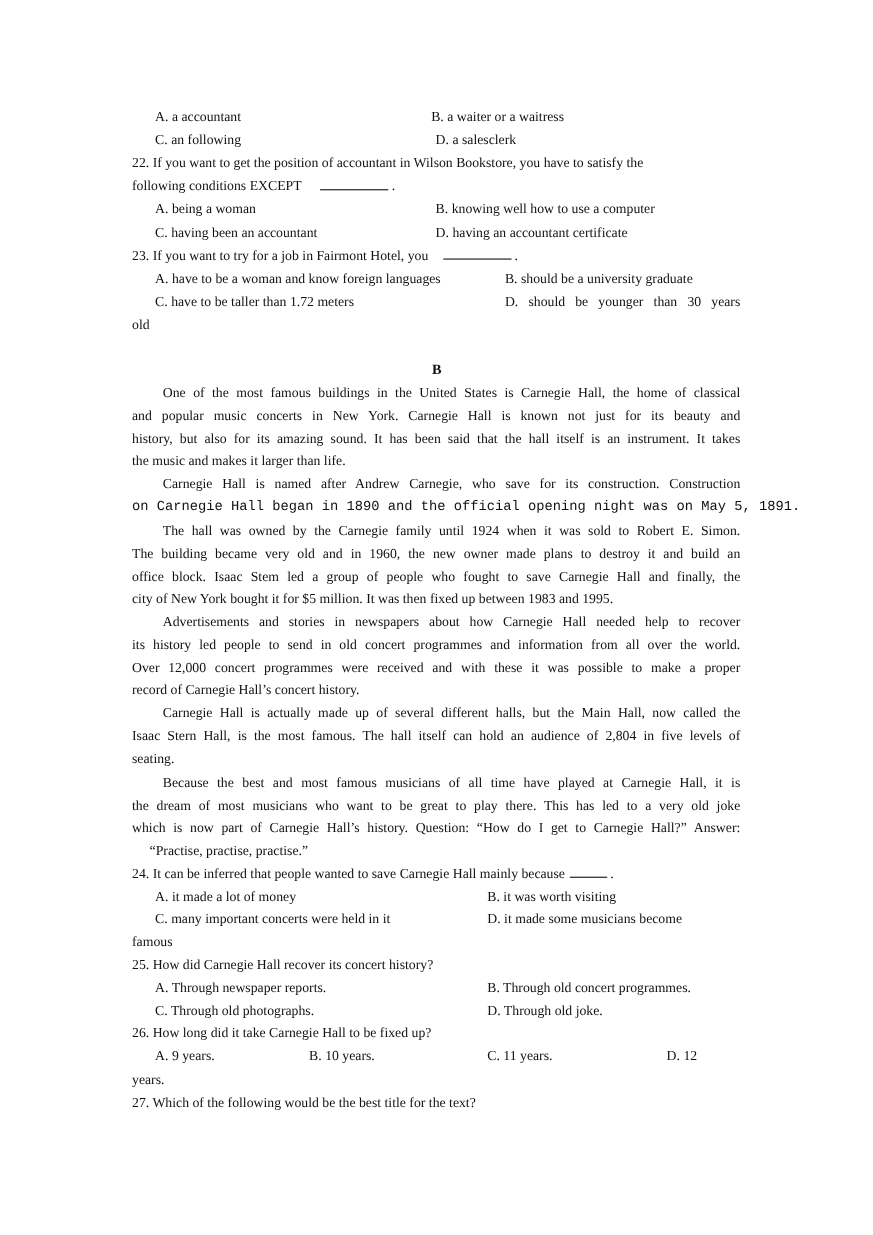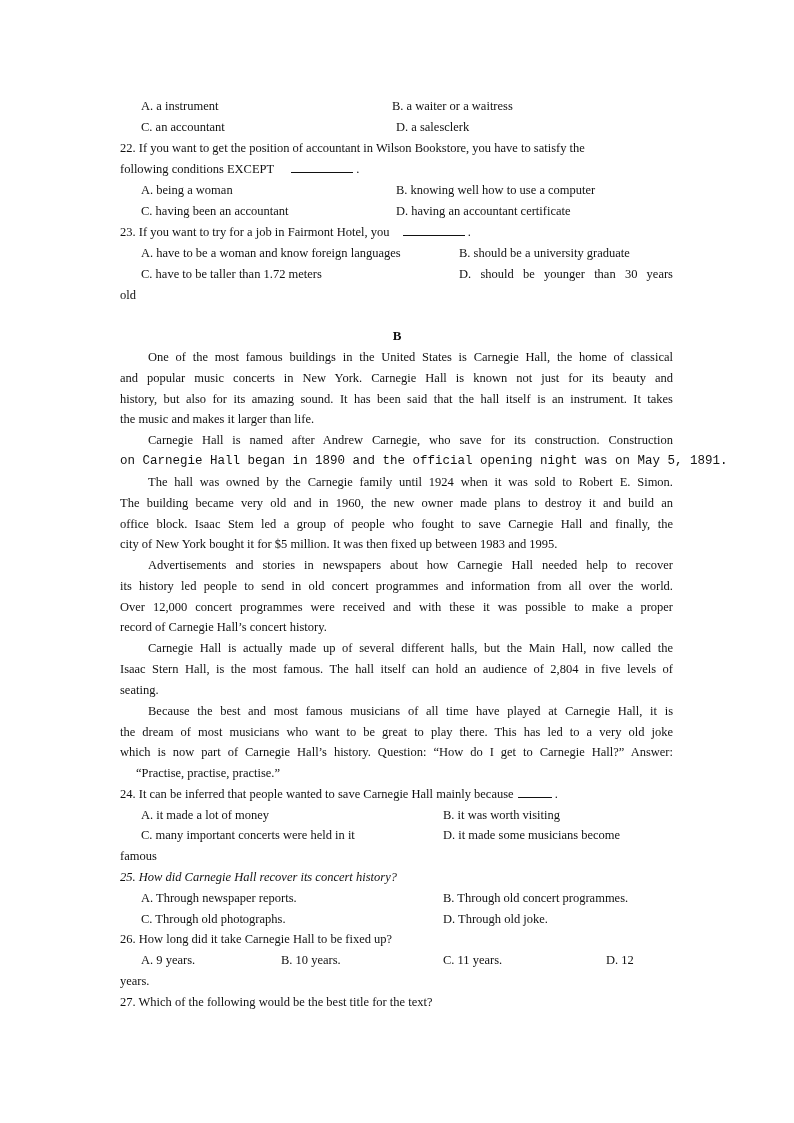--- a/index.html
+++ b/index.html
@@ -6,23 +6,23 @@
   body { width: 794px; height: 1123px; position: relative; overflow: hidden;
          font-family: "Liberation Serif", "DejaVu Serif", serif; color: #111; font-size: 12.5px; }
   .ln { position: absolute; white-space: nowrap; line-height: 16px; }
   .just { position: absolute; left: 120px; width: 553px; text-align: justify; text-align-last: justify; white-space: normal; line-height: 16px; }
   .blank { display: inline-block; border-bottom: 1px solid #111; height: 11px; vertical-align: baseline; }
   .title { position: absolute; left: 0; width: 794px; text-align: center; font-weight: bold; font-size: 13px; line-height: 16px; }
 </style>
 </head>
 <body>
 
-<div class="ln" style="left:141px; top:98px;">A. a instrument</div>
+<div class="ln" style="left:141px; top:98px;">A. a accountant</div>
 <div class="ln" style="left:392px; top:98px;">B. a waiter or a waitress</div>
-<div class="ln" style="left:141px; top:119px;">C. an accountant</div>
+<div class="ln" style="left:141px; top:119px;">C. an following</div>
 <div class="ln" style="left:396px; top:119px;">D. a salesclerk</div>
 
 <div class="ln" style="left:120px; top:140px;">22. If you want to get the position of accountant in Wilson Bookstore, you have to satisfy the</div>
 <div class="ln" style="left:120px; top:161px;">
   <span>following  conditions EXCEPT</span>
   <span class="blank" style="width:62px; margin-left:14px;"></span>
   <span>.</span>
 </div>
 <div class="ln" style="left:141px; top:182px;">A.  being a woman</div>
 <div class="ln" style="left:396px; top:182px;">B.  knowing well how to use a computer</div>
@@ -76,21 +76,21 @@
   <span>24. It can be inferred that people wanted to save Carnegie Hall  mainly  because</span>
   <span class="blank" style="width:34px; margin-left:1px;"></span>
   <span>.</span>
 </div>
 <div class="ln" style="left:141px; top:807px;">A. it made a lot of money</div>
 <div class="ln" style="left:443px; top:807px;">B. it was worth visiting</div>
 <div class="ln" style="left:141px; top:827px;">C. many important  concerts were held in it</div>
 <div class="ln" style="left:443px; top:827px;">D. it made some musicians  become</div>
 <div class="ln" style="left:120px; top:848px;">famous</div>
 
-<div class="ln" style="left:120px; top:869px;font-style:italic;">25. How did Carnegie Hall  recover its concert history?</div>
+<div class="ln" style="left:120px; top:869px;">25. How did Carnegie Hall  recover its concert history?</div>
 <div class="ln" style="left:141px; top:890px;">A.  Through newspaper reports.</div>
 <div class="ln" style="left:443px; top:890px;">B.  Through old  concert programmes.</div>
 <div class="ln" style="left:141px; top:911px;">C.  Through old photographs.</div>
 <div class="ln" style="left:443px; top:911px;">D.  Through old joke.</div>
 
 <div class="ln" style="left:120px; top:931px;">26. How long did it take Carnegie Hall  to be fixed up?</div>
 <div class="ln" style="left:141px; top:952px;">A.  9 years.</div>
 <div class="ln" style="left:281px; top:952px;">B.  10 years.</div>
 <div class="ln" style="left:443px; top:952px;">C.  11 years.</div>
 <div class="ln" style="left:606px; top:952px;">D.  12</div>

